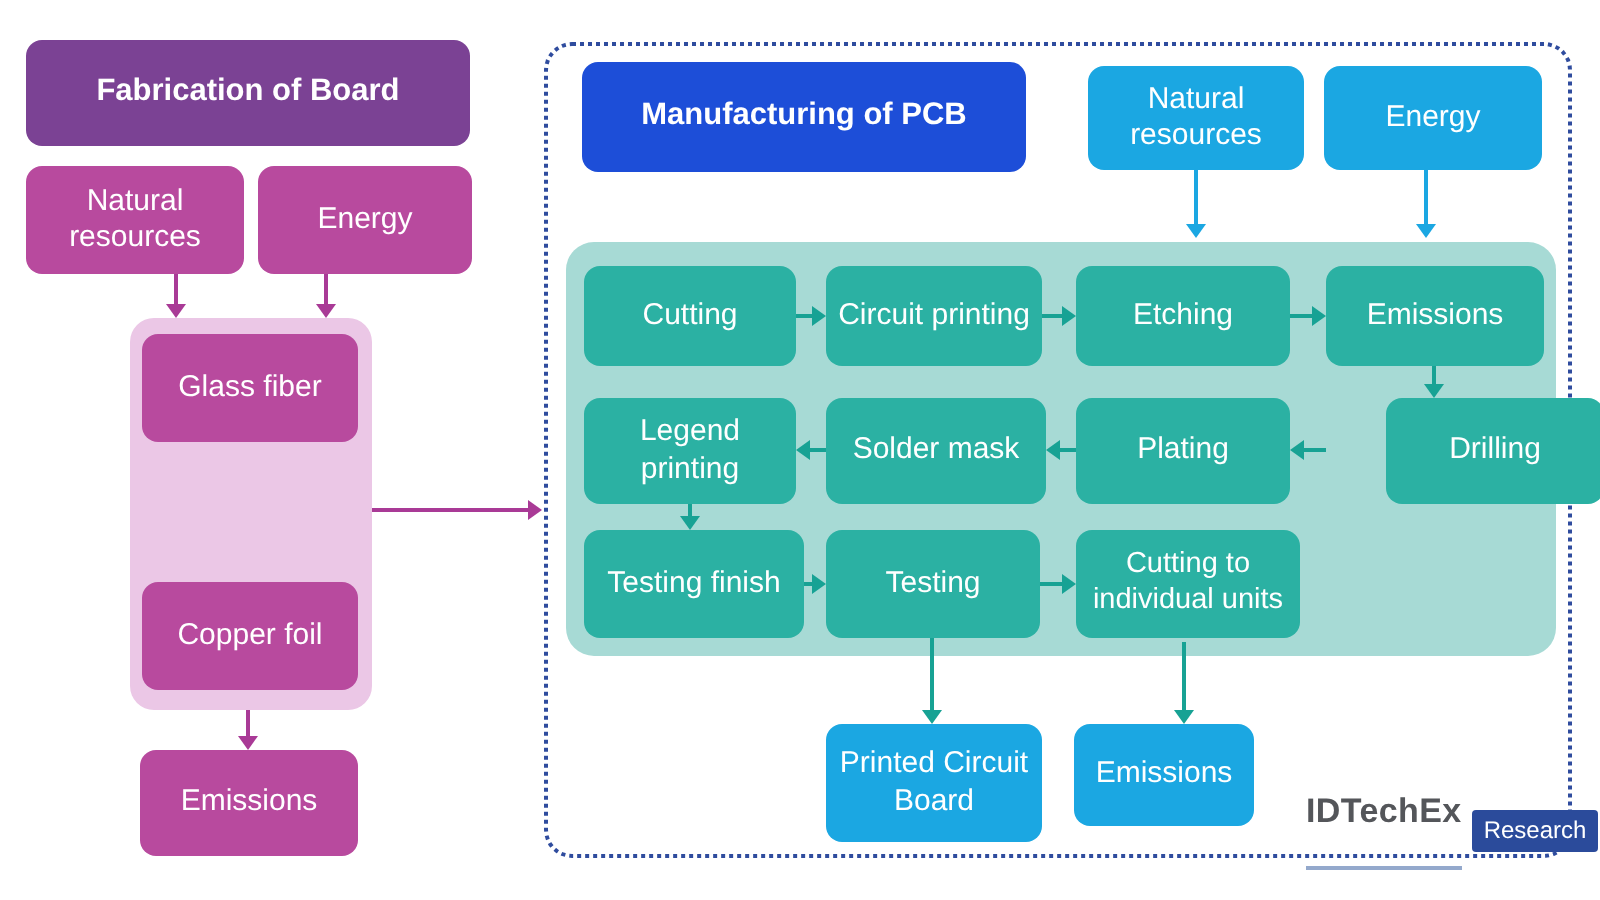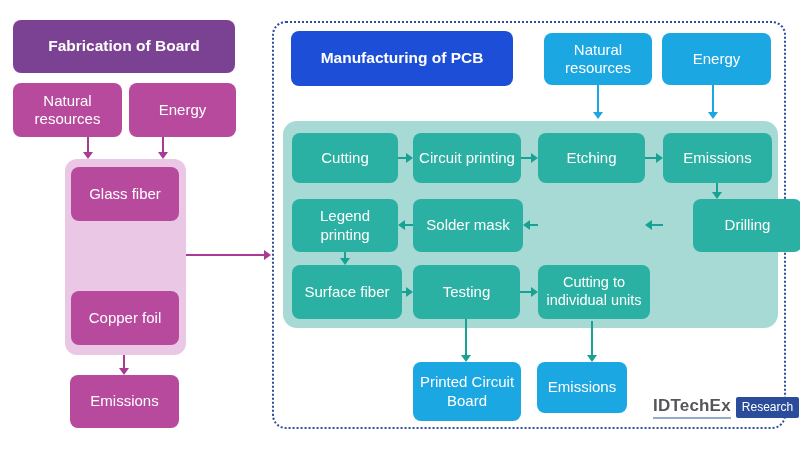--- a/index.html
+++ b/index.html
@@ -43,21 +43,21 @@
     content:"";position:absolute;right:100%;top:-4px;width:0;height:0;
     border:5px solid transparent;border-left:none;border-right:7px solid var(--c);
   }
   .m{--c:#A93A96;}
   .b{--c:#1BA7E2;}
   .t{--c:#17A294;}
   
   .logo{position:absolute;left:653px;top:396px;display:flex;align-items:center;gap:5px;}
   .logo-brand{
     font-size:17px;font-weight:600;color:#54565A;letter-spacing:0.2px;
-    border-bottom:2px solid #94A9CC;padding-bottom:1px;
+    border-bottom:2px solid #94A9CC;padding-bottom:17px;
   }
   .logo-badge{
     background:#2B4B9B;color:#ffffff;font-size:12px;font-weight:500;
     padding:3px 6px 4px 6px;border-radius:2px;
   }
   .small{font-size:14.5px;}
 </style>
 </head>
 <body>
 
@@ -97,28 +97,29 @@
   <div class="box teal" style="left:538px;top:133px;width:107px;height:50px">Etching</div>
   <div class="box teal" style="left:663px;top:133px;width:109px;height:50px">Emissions</div>
 
   <div class="arr-h right t" style="left:398px;top:157px;width:8px"></div>
   <div class="arr-h right t" style="left:521px;top:157px;width:10px"></div>
   <div class="arr-h right t" style="left:645px;top:157px;width:11px"></div>
   <div class="arr-v t" style="left:716px;top:183px;height:9px"></div>
 
   <div class="box teal" style="left:292px;top:199px;width:106px;height:53px">Legend printing</div>
   <div class="box teal" style="left:413px;top:199px;width:110px;height:53px">Solder mask</div>
+  <div class="box teal" style="left:538px;top:199px;width:107px;height:53px">Plating</div>
   <div class="box teal" style="left:693px;top:199px;width:109px;height:53px">Drilling</div>
 
   <div class="arr-h left t" style="left:652px;top:224px;width:11px"></div>
   <div class="arr-h left t" style="left:530px;top:224px;width:8px"></div>
   <div class="arr-h left t" style="left:405px;top:224px;width:8px"></div>
   <div class="arr-v t" style="left:344px;top:252px;height:6px"></div>
 
-  <div class="box teal" style="left:292px;top:265px;width:110px;height:54px">Surface fiber</div>
+  <div class="box teal" style="left:292px;top:265px;width:110px;height:54px">Testing finish</div>
   <div class="box teal" style="left:413px;top:265px;width:107px;height:54px">Testing</div>
   <div class="box teal small" style="left:538px;top:265px;width:112px;height:54px">Cutting to individual units</div>
 
   <div class="arr-h right t" style="left:402px;top:291px;width:4px"></div>
   <div class="arr-h right t" style="left:520px;top:291px;width:11px"></div>
 
   <div class="arr-v t" style="left:465px;top:319px;height:36px"></div>
   <div class="arr-v t" style="left:591px;top:321px;height:34px"></div>
 
   <div class="box blue" style="left:413px;top:362px;width:108px;height:59px">Printed Circuit Board</div>

